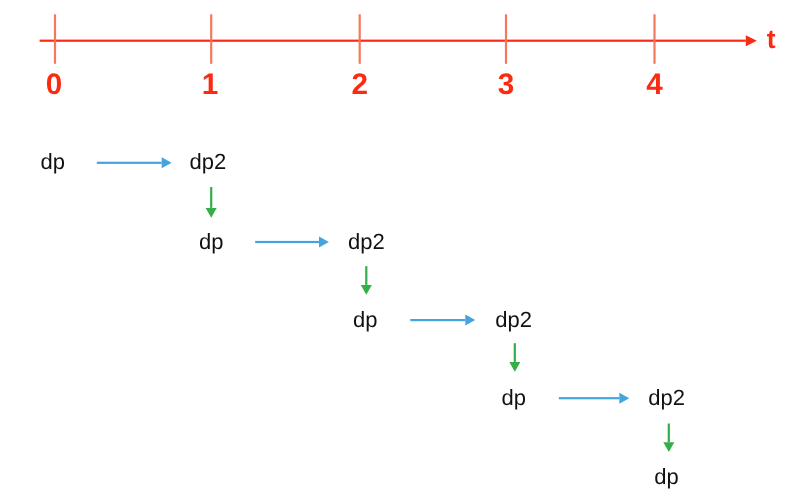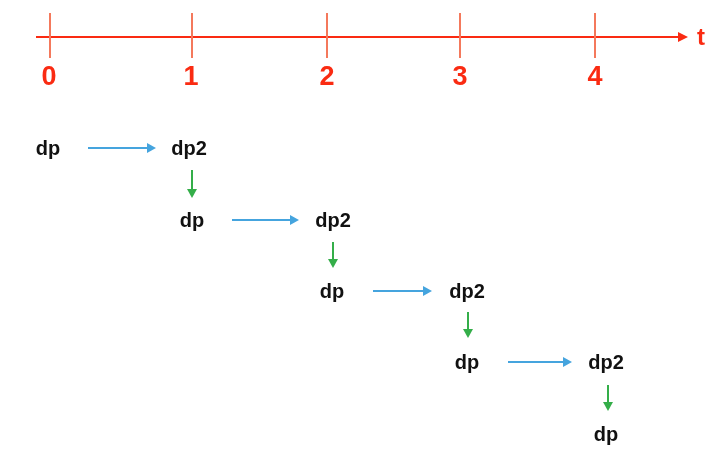--- a/index.html
+++ b/index.html
@@ -35,21 +35,21 @@
     font-size: 24px;
     line-height: 26px;
     font-weight: 700;
   }
 
   
   .node {
     color: #111111;
     font-size: 20px;
     line-height: 24px;
-    font-weight: 700;
+    font-weight: 400;
     transform: translateX(-50%);
     white-space: nowrap;
   }
 
   
   .harrow { height: 2px; background: #45a4de; }
   .harrow::after {
     content: "";
     position: absolute;
     left: 100%; top: -4px;

